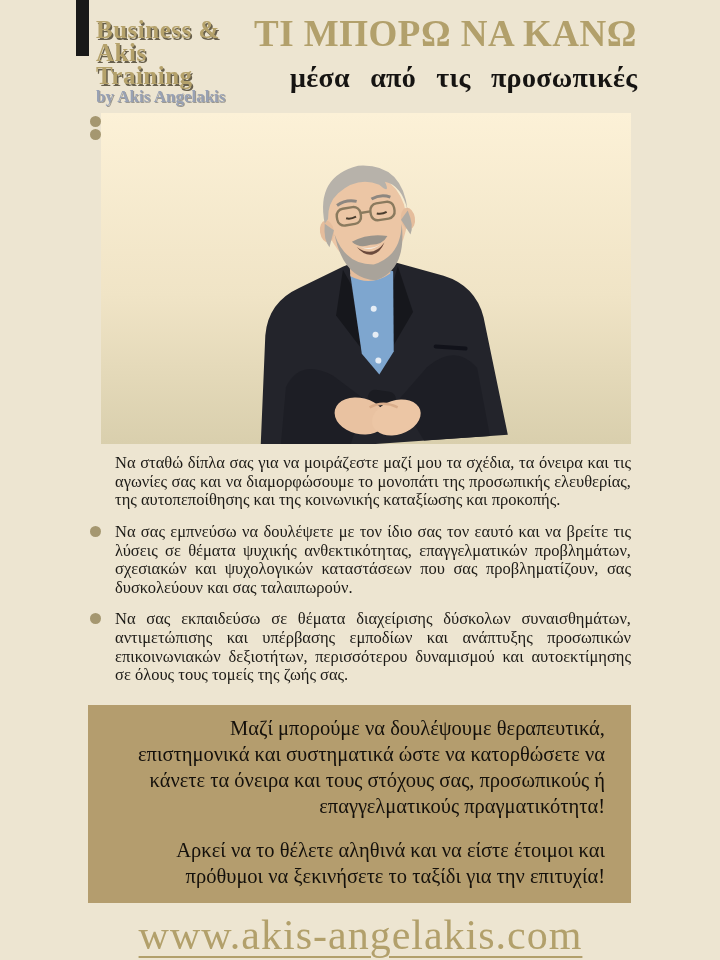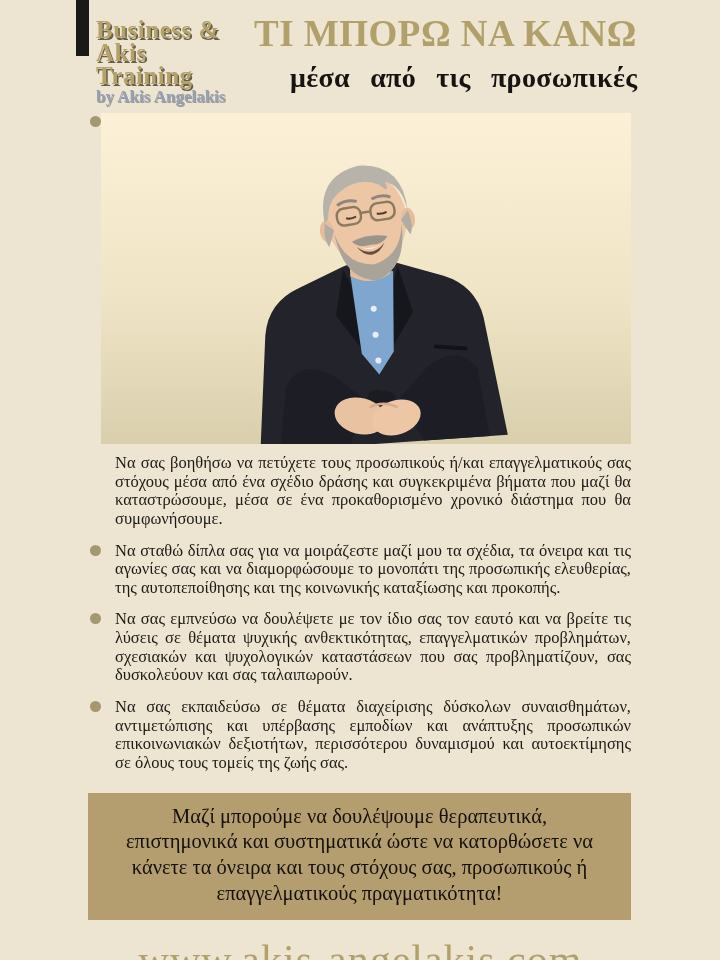--- a/index.html
+++ b/index.html
@@ -55,24 +55,24 @@
     color:#1c1a16;
   }
   .bullet .dot{
     position:absolute;left:0;top:3px;
     width:11px;height:11px;border-radius:50%;
     background:#a59770;
   }
   
   .highlight-box{
     clear:both;
-    margin:20px 0 16px -2px;
+    margin:20px 0 8px -2px;
     background:#b49d6e;
     padding:11px 26px 13px 26px;
-    text-align:center;
+    text-align:right;
   }
   .highlight-box p{
     margin:0;font-size:20.5px;line-height:1.26;color:#14100b;
   }
   .highlight-box p + p{margin-top:19px;}
   
   .contact-note{
     margin:26px 0 0 0;text-align:center;
     font-size:16.5px;font-style:italic;font-weight:bold;color:#14120e;
   }
@@ -165,30 +165,31 @@
 
           <rect x="258" y="278" width="28" height="42" rx="7" fill="#1b1c22" transform="rotate(12 272 299)"></rect>
 
           <ellipse cx="252" cy="302" rx="26" ry="18" fill="#e9c2a1" transform="rotate(18 252 302)"></ellipse>
           <ellipse cx="288" cy="306" rx="25" ry="17" fill="#ecc6a5" transform="rotate(-14 288 306)"></ellipse>
           <path d="M262 294 Q276 288 290 296" stroke="#d9ad8b" stroke-width="2.5" fill="none"></path>
         </g>
       </svg>
     </div>
 
-    <p class="bullet"><span class="dot"></span><span>Να σας βοηθήσω να πετύχετε τους προσωπικούς ή/και επαγγελματικούς σας στόχους μέσα από ένα σχέδιο δράσης και συγκεκριμένα βήματα που μαζί θα καταστρώσουμε, μέσα σε ένα προκαθορισμένο χρονικό διάστημα που θα συμφωνήσουμε.</span></p>
+    <p class="bullet"><span class="dot"></span></p>
 
     <p class="bullet"><span class="dot"></span><span>Να σταθώ δίπλα σας για να μοιράζεστε μαζί μου τα σχέδια, τα όνειρα και τις αγωνίες σας και να διαμορφώσουμε το μονοπάτι της προσωπικής ελευθερίας, της αυτοπεποίθησης και της κοινωνικής καταξίωσης και προκοπής.</span></p>
 
     <p class="bullet"><span class="dot"></span><span>Να σας εμπνεύσω να δουλέψετε με τον ίδιο σας τον εαυτό και να βρείτε τις λύσεις σε θέματα ψυχικής ανθεκτικότητας, επαγγελματικών προβλημάτων, σχεσιακών και ψυχολογικών καταστάσεων που σας προβληματίζουν, σας δυσκολεύουν και σας ταλαιπωρούν.</span></p>
 
     <p class="bullet"><span class="dot"></span><span>Να σας εκπαιδεύσω σε θέματα διαχείρισης δύσκολων συναισθημάτων, αντιμετώπισης και υπέρβασης εμποδίων και ανάπτυξης προσωπικών επικοινωνιακών δεξιοτήτων, περισσότερου δυναμισμού και αυτοεκτίμησης σε όλους τους τομείς της ζωής σας.</span></p>
 
     <section class="highlight-box">
       <p>Μαζί μπορούμε να δουλέψουμε θεραπευτικά, επιστημονικά και συστηματικά ώστε να κατορθώσετε να κάνετε τα όνειρα και τους στόχους σας, προσωπικούς ή επαγγελματικούς πραγματικότητα!</p>
+      <p>Αρκεί να το θέλετε αληθινά και να είστε έτοιμοι και πρόθυμοι να ξεκινήσετε το ταξίδι για την επιτυχία!</p>
     </section>
 
 
     <div class="website-row">
       <a class="website">www.akis-angelakis.com</a>
     </div>
 
   </div>
 </div>
 

